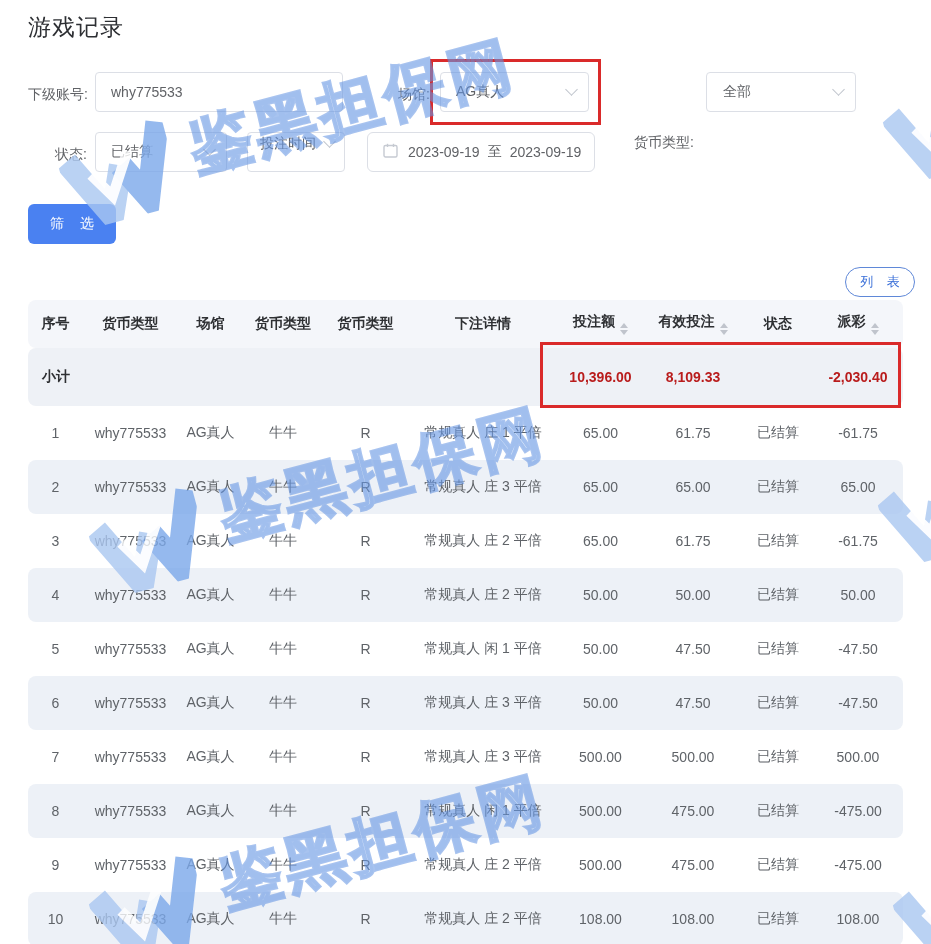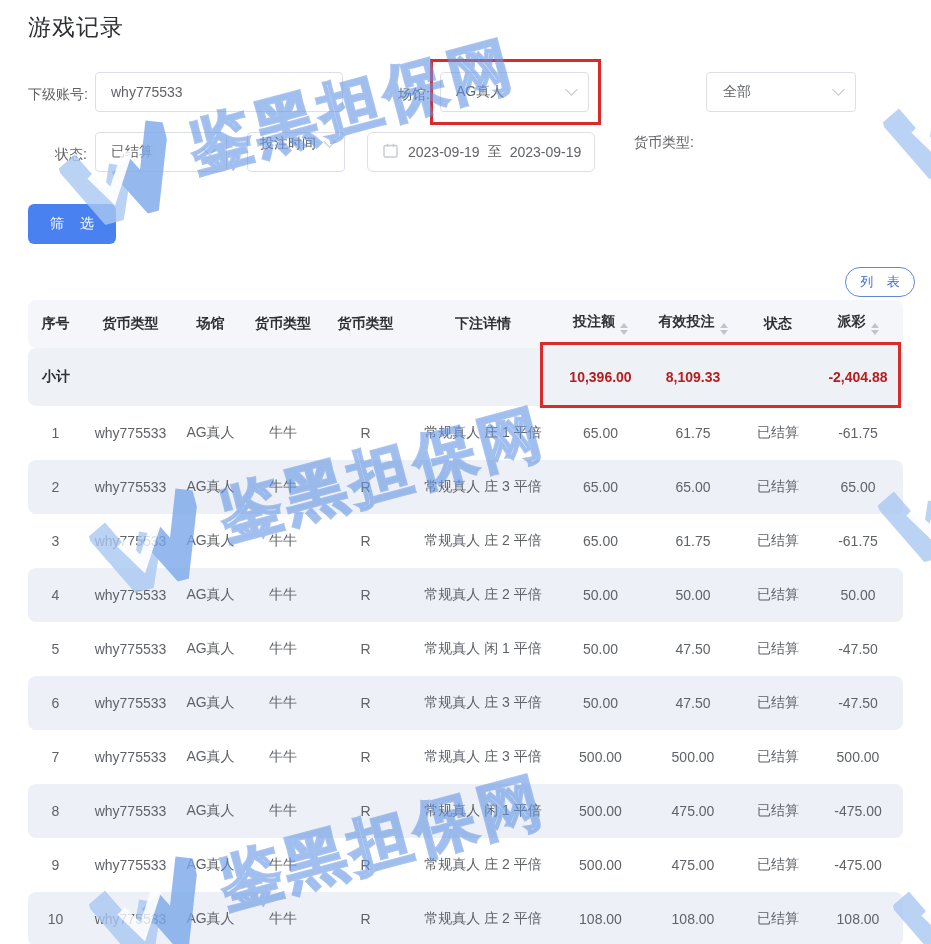--- a/index.html
+++ b/index.html
@@ -144,21 +144,21 @@
               <i class="down"></i>
             </span></th>
         </tr>
     </thead>
     <tbody id="tbody">
       <tr class="subtotal">
         <td colspan="6">小计</td>
         <td class="sub-num">10,396.00</td>
         <td class="sub-num">8,109.33</td>
         <td></td>
-        <td class="sub-num">-2,404.88</td>
+        <td class="sub-num">-2,030.40</td>
       </tr>
     <tr>
           <td class="col-no">1</td>
           <td class="col-account">why775533</td>
           <td class="col-venue">AG真人</td>
           <td class="col-game">牛牛</td>
           <td class="col-currency">R</td>
           <td class="col-detail">常规真人 庄 1 平倍</td>
           <td class="col-bet_amount">65.00</td>
           <td class="col-valid_bet">61.75</td>

